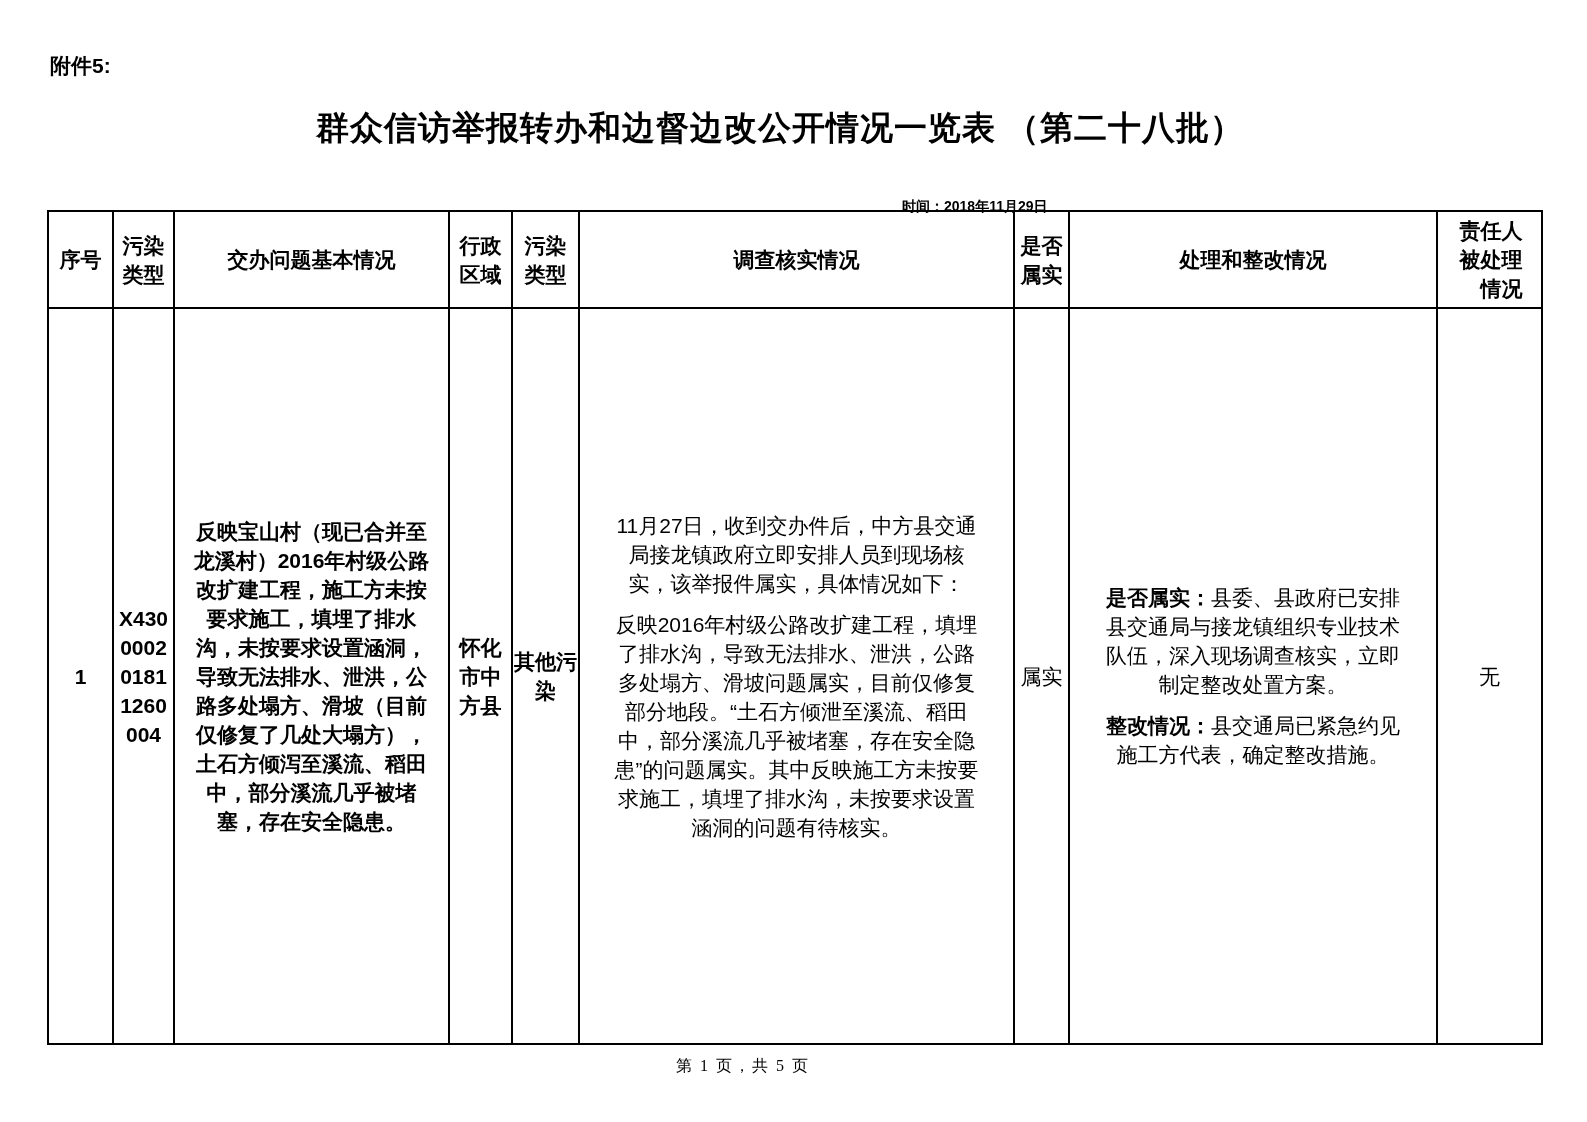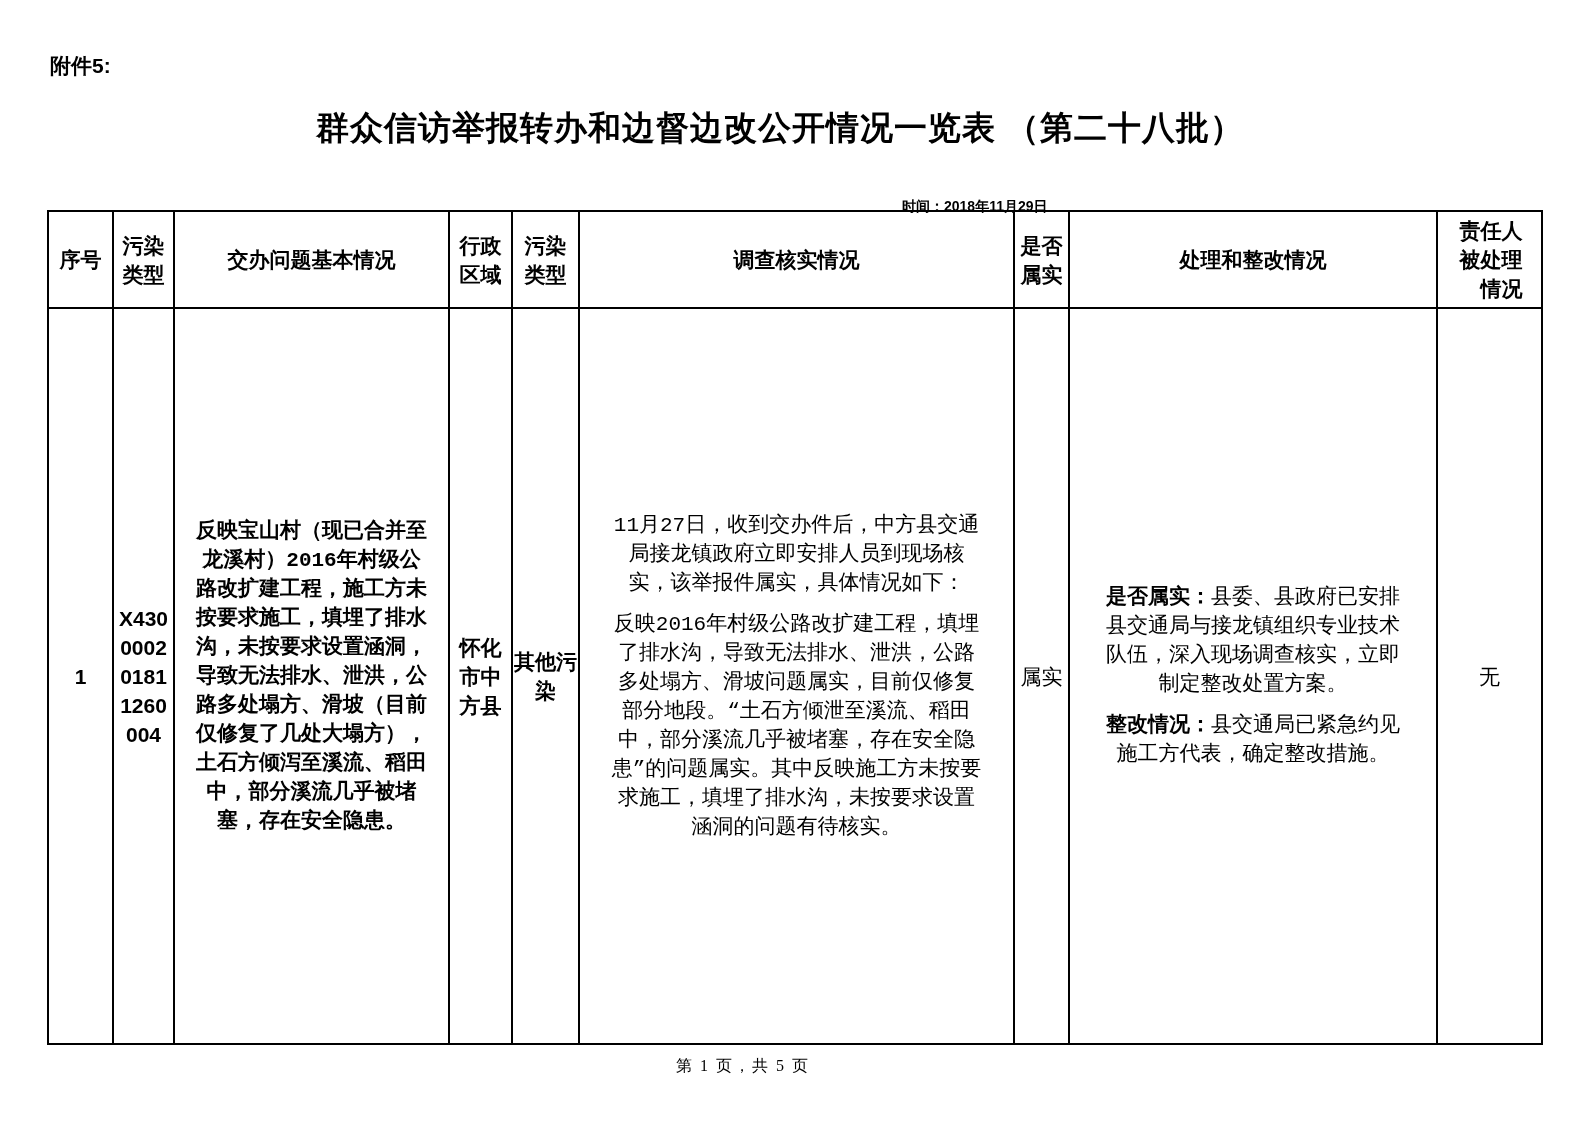--- a/index.html
+++ b/index.html
@@ -40,21 +40,20 @@
     font-weight: bold;
     text-align: center;
     height: 97px;
     padding: 2px 4px;
   }
   table.main td { height: 736px; text-align: center; }
   .center { text-align: center; }
   .just {
     text-align: justify;
     padding: 4px 17px;
-    font-family: Liberation Mono, monospace;
   }
   .just p { margin: 12px; }
   .bold { font-weight: bold; }
   .case-number {
     font-weight: bold;
     text-align: center;
     word-break: break-all;
     padding: 0 2px;
   }
   .narrow-head {

